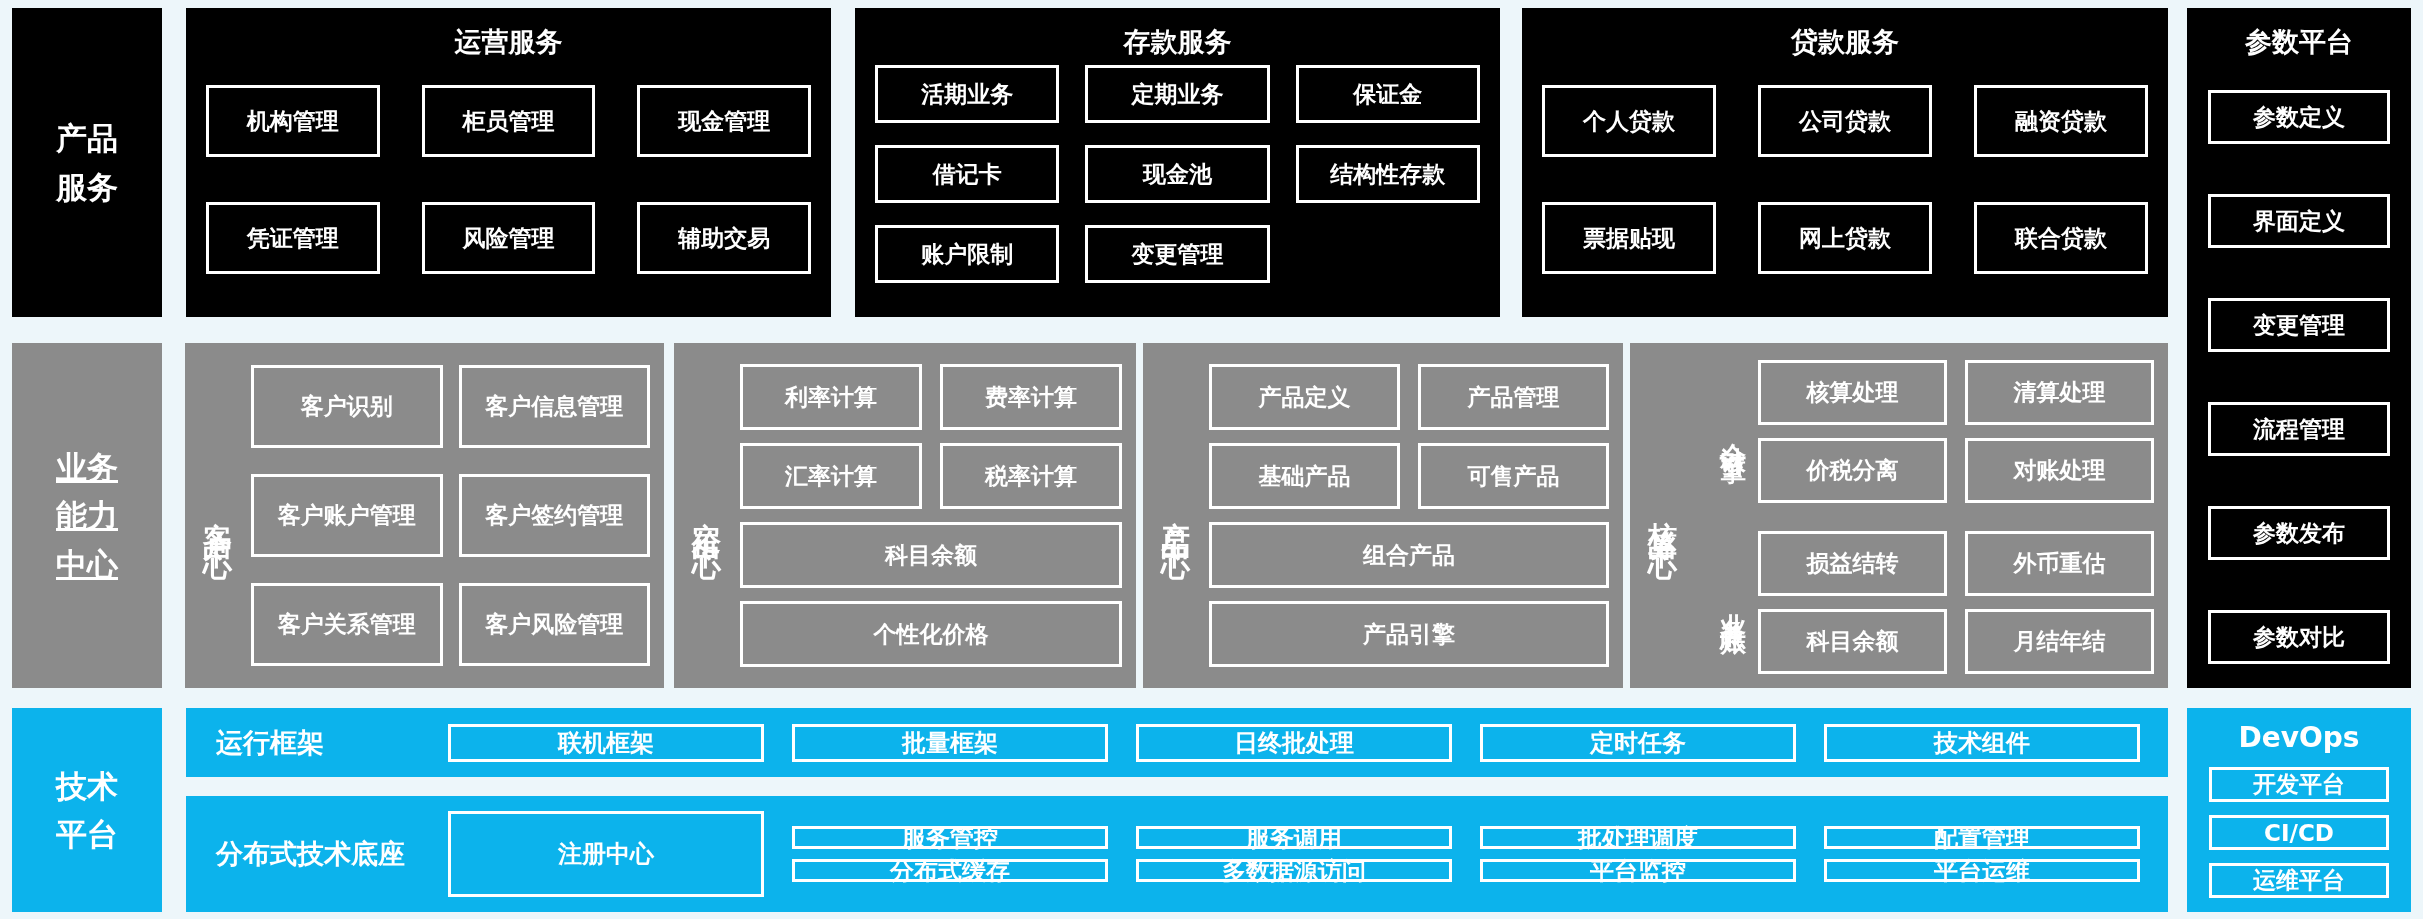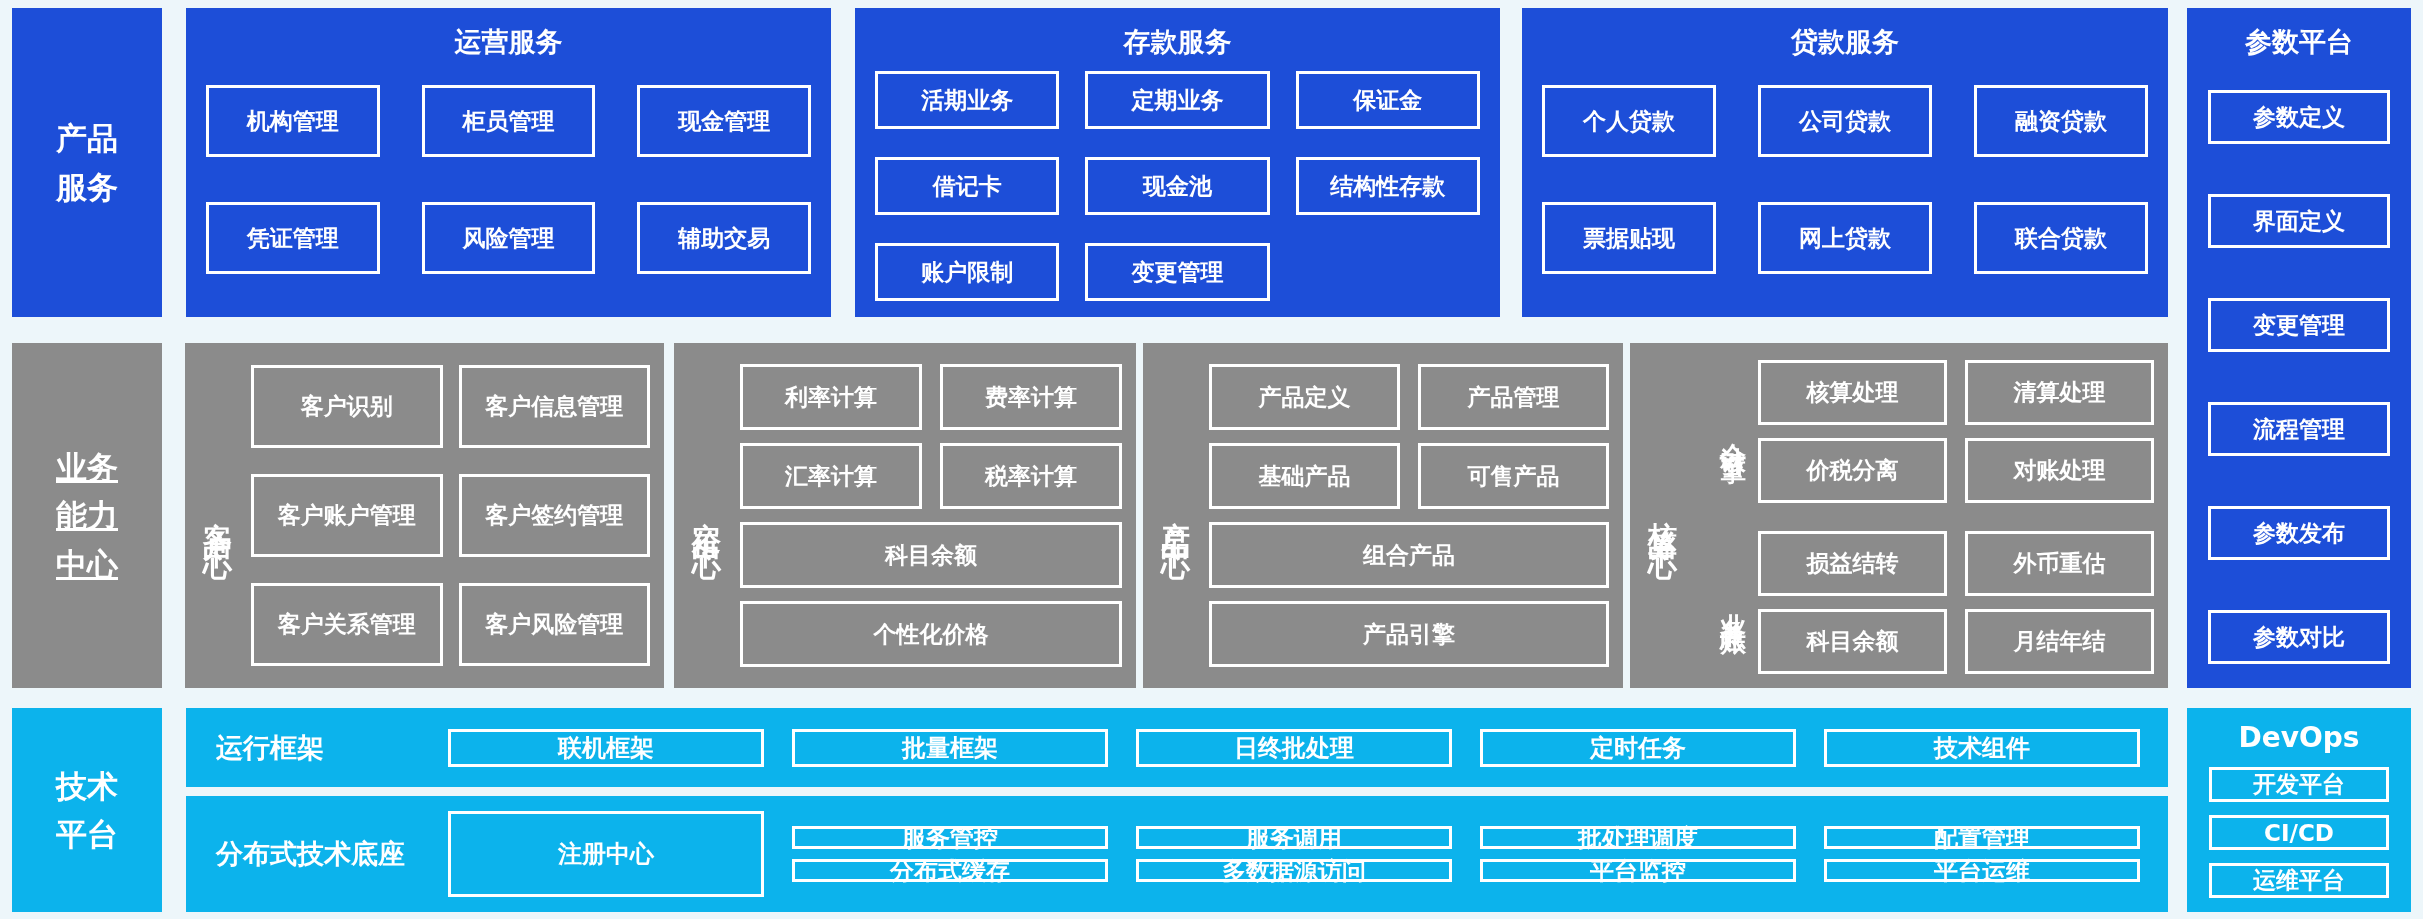--- a/index.html
+++ b/index.html
@@ -1,34 +1,34 @@
 <!DOCTYPE html>
 <html><head>
 <meta charset="utf-8">
 <style>
   * { margin:0; padding:0; box-sizing:border-box; }
   html,body { background:#EDF6FA; }
   body { font-family:"DejaVu Sans","Liberation Sans",sans-serif; }
   .canvas { position:relative; width:2423px; height:919px; background:#EDF6FA; color:#fff; font-weight:700; overflow:hidden; }
   .abs { position:absolute; }
-  .teal { background:#1d4ed8; }
+  .teal { background:#000000; }
   .sky  { background:#0CB3EC; }
   .gray { background:#8B8B8B; }
   .box { border:3px solid #FFFFFF; display:flex; align-items:center; justify-content:center;
          font-size:23px; font-weight:700; text-align:center; color:#fff; }
   
   .side { display:flex; align-items:center; justify-content:center; font-size:31px; line-height:1.55; text-align:center; }
   .side > span { display:block; width:2.2em; }
   
   .ptitle { text-align:center; font-size:27px; padding-top:16px; }
   
   .grid3 { display:grid; grid-template-columns:repeat(3,1fr); padding:0 20px; }
   .ops-grid  { gap:45px 42px; margin-top:25px; }
   .ops-grid .box { height:72px; }
-  .dep-grid  { gap:28px 26px; margin-top:11px; }
+  .dep-grid  { gap:22px 26px; margin-top:5px; }
   .dep-grid .box { height:58px; }
   
   .param-list { display:flex; flex-direction:column; gap:50px; padding:30px 21px 0; }
   .param-list .box { height:54px; }
   
   .center-panel { display:flex; }
   .vlabel { writing-mode:vertical-rl; text-orientation:upright; display:flex; align-items:center; justify-content:center;
             font-size:29px; letter-spacing:9px; }
   .main-vlabel { width:66px; }
   .cust-grid { flex:1; display:grid; grid-template-columns:1fr 1fr; gap:26px 16px; padding:22px 14px 22px 0; }
@@ -175,21 +175,21 @@
           <div class="box">月结年结</div>
         </div>
       </div>
     </div>
   </div>
 
   <div class="abs sky side" style="left:12px;top:708px;width:150px;height:204px;">
     <span>技术平台</span>
   </div>
 
-  <div class="abs sky bar" style="left:186px;top:708px;width:1982px;height:79px;">
+  <div class="abs sky bar" style="left:186px;top:708px;width:1982px;height:69px;">
     <div class="bar-label">运行框架</div>
     <div class="runtime-boxes">
       <div class="box">联机框架</div>
       <div class="box">批量框架</div>
       <div class="box">日终批处理</div>
       <div class="box">定时任务</div>
       <div class="box">技术组件</div>
     </div>
   </div>
 

